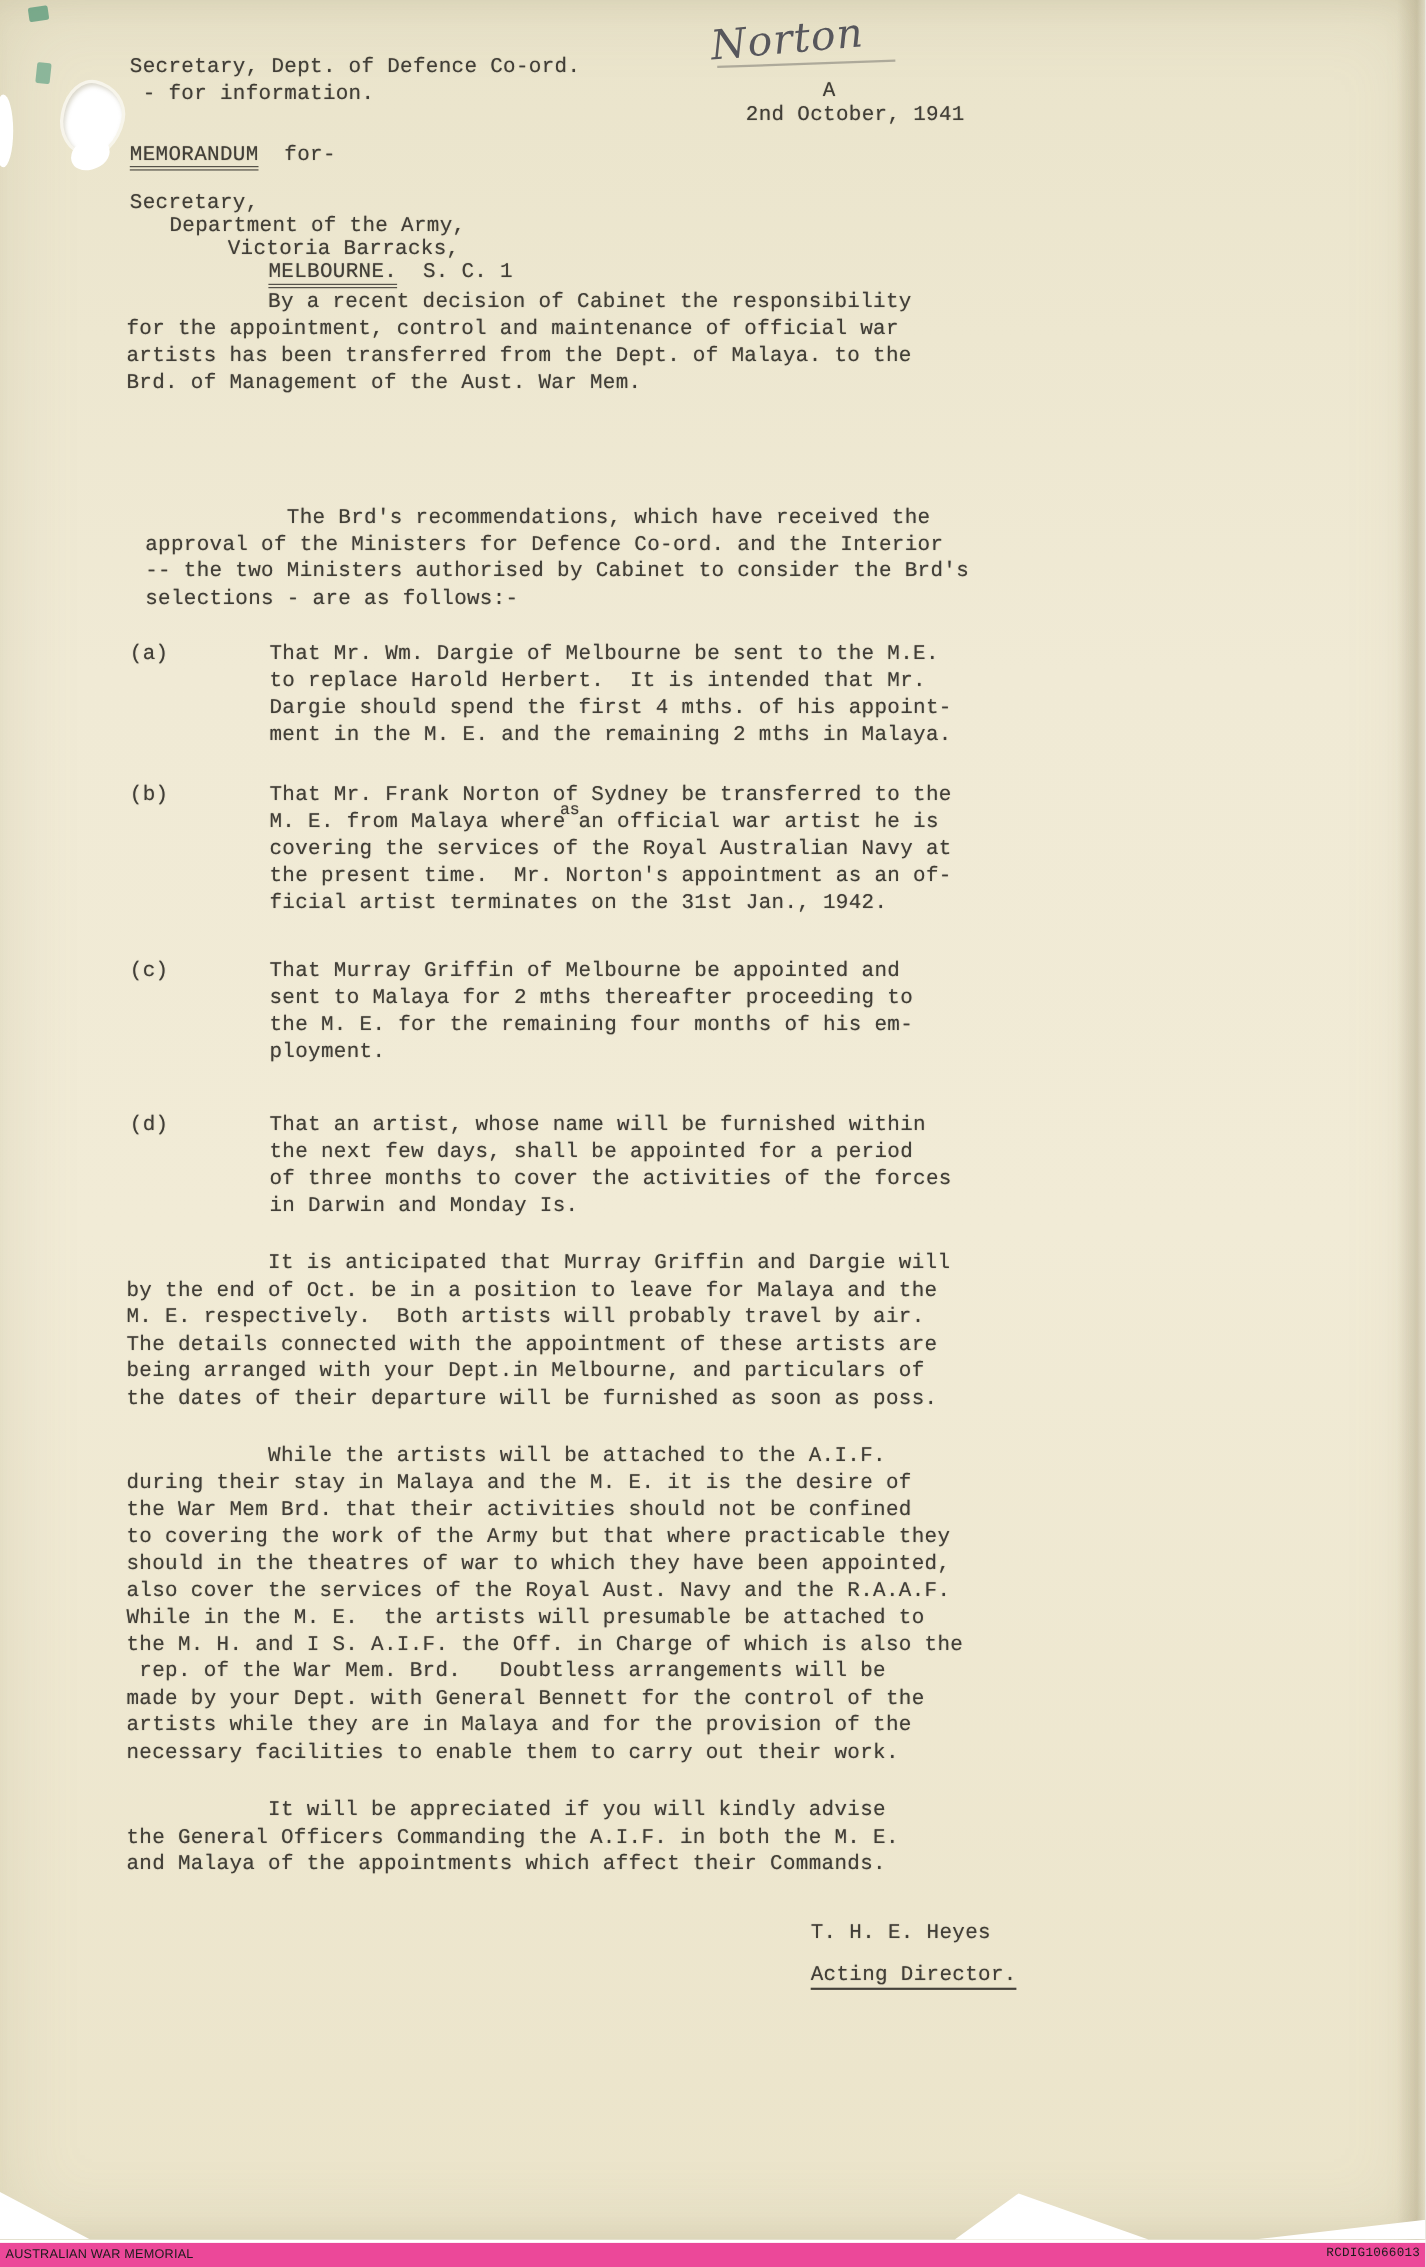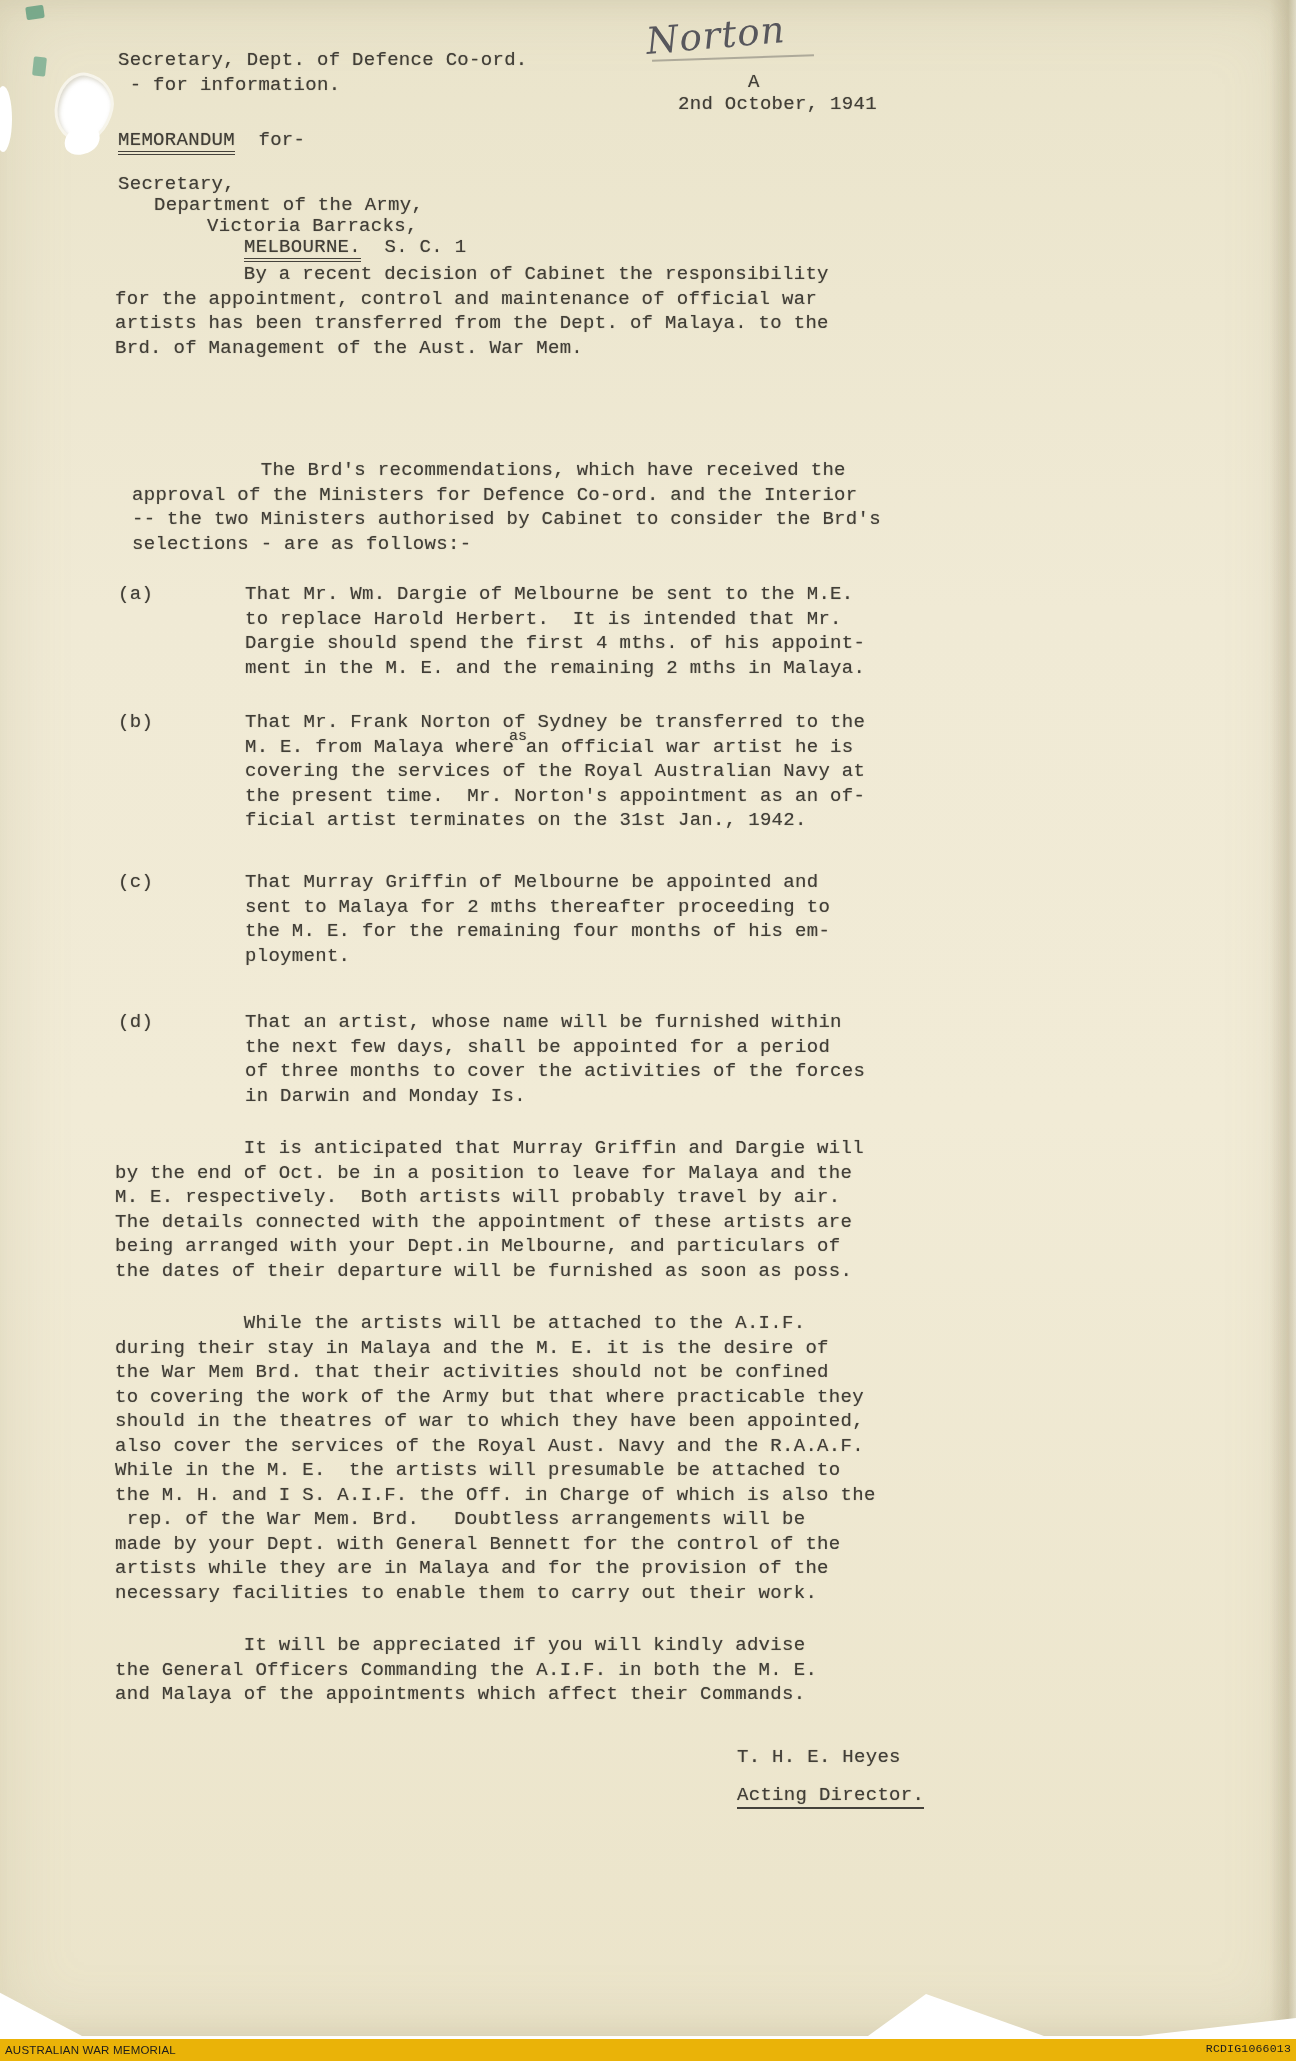--- a/index.html
+++ b/index.html
@@ -56,21 +56,21 @@
   
   .hand{
     position:absolute;left:646px;top:14px;
     font-family:"DejaVu Serif","Liberation Serif",serif;
     font-style:italic;font-size:37px;color:#44444e;
     transform:rotate(-5deg);opacity:.88;letter-spacing:1px;
   }
   .hand-underline{position:absolute;left:652px;top:57px;width:162px;height:2px;background:#8d8a7f;transform:rotate(-2deg);opacity:.65;}
   
   .footer{
-    position:absolute;left:0;top:2039px;width:1296px;height:22px;background:#eab308;
+    position:absolute;left:0;top:2039px;width:1296px;height:22px;background:#ec4899;
     font-family:"Liberation Sans","DejaVu Sans",sans-serif;font-size:11.5px;color:#1c1c1c;
   }
   .footer .fl{position:absolute;left:5px;top:5px;letter-spacing:0.2px;}
   .footer .fr{position:absolute;right:5px;top:3px;letter-spacing:0.2px;font-family:Liberation Mono, monospace;}
 </style>
 </head>
 <body>
 
 <div class="page">
 

